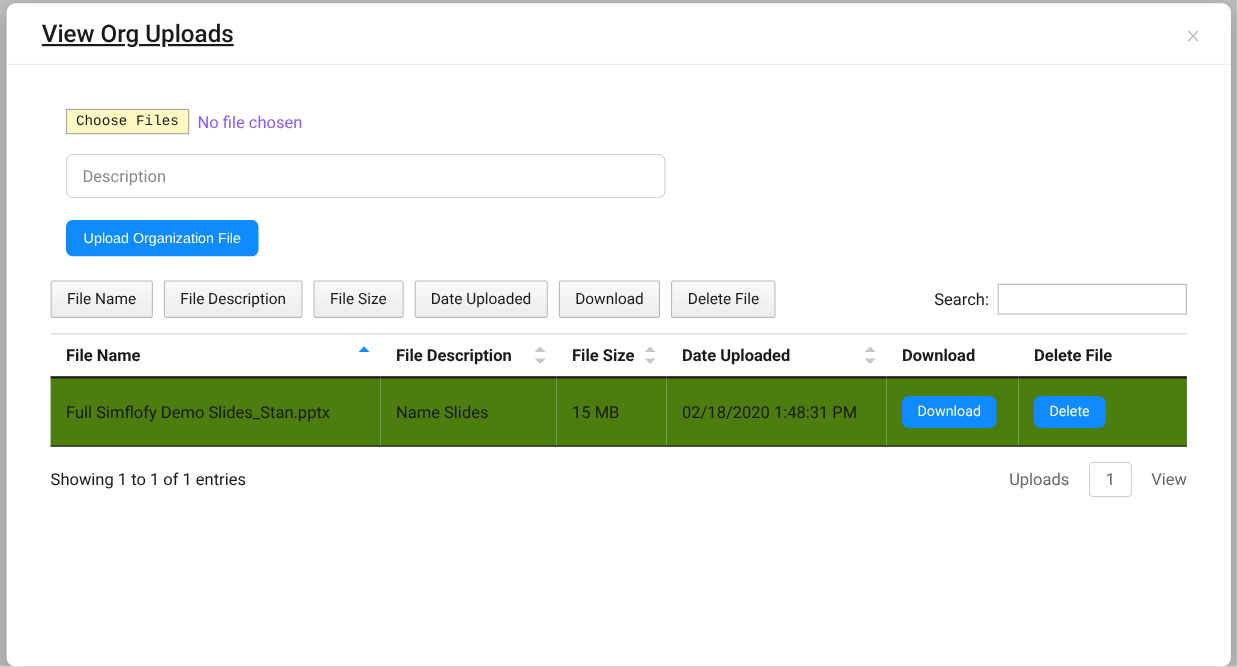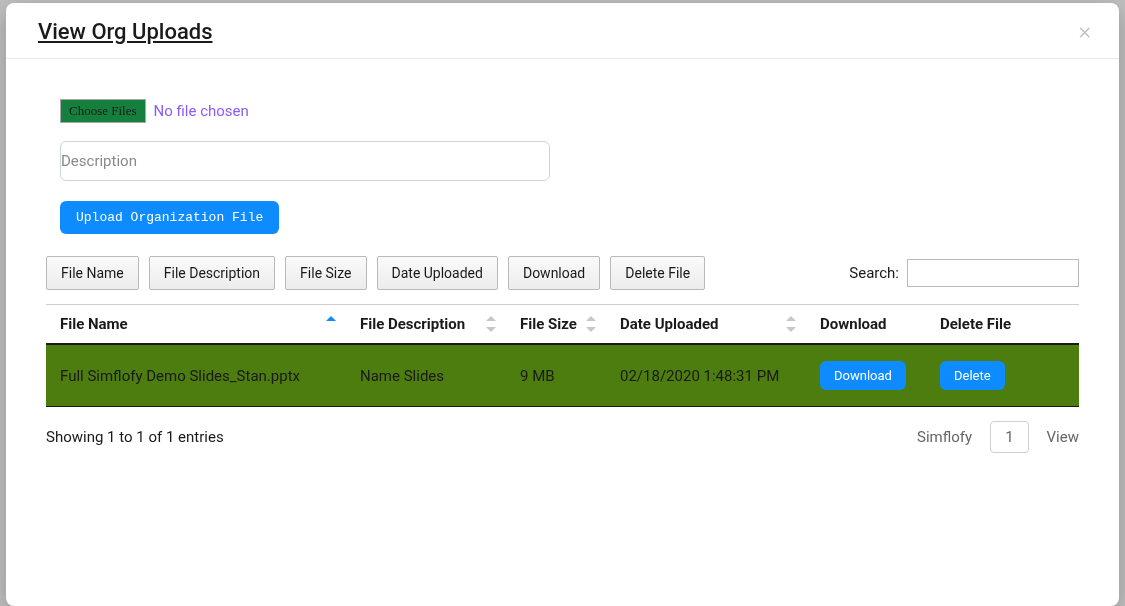--- a/index.html
+++ b/index.html
@@ -60,33 +60,33 @@
   .file-row {
     display: flex;
     align-items: center;
     gap: 8px;
     margin-bottom: 18px;
     padding-left: 14px;
   }
   .choose-files-btn {
     font-size: 13px;
     padding: 3px 8px;
-    background: #15803d;
+    background: #fef9c3;
     border: 1px solid #a8a8a8;
     color: #1a1a1a;
     cursor: pointer;
-    font-family: Liberation Serif, serif;
+    font-family: Liberation Mono, monospace;
   }
   .no-file {
     font-size: 15px;
     color: #8b5cf6;
   }
   .description-input {
-    width: 490px;
-    padding: 10px 0;
+    width: 545px;
+    padding: 10px 14px;
     font-size: 15px;
     border: 1px solid #ced4da;
     border-radius: 6px;
     background: #fff;
     color: #333;
     margin-left: 14px;
     margin-bottom: 20px;
     font-family: inherit;
   }
   .description-input::placeholder { color: #8a8a8a; }
@@ -94,21 +94,21 @@
     display: inline-block;
     background: #0d8bff;
     color: #fff;
     border: none;
     border-radius: 6px;
     padding: 9px 16px;
     font-size: 13px;
     cursor: pointer;
     margin-left: 14px;
     margin-bottom: 22px;
-    font-family: Liberation Mono, monospace;
+    font-family: Liberation Sans, sans-serif;
   }
   .toolbar-row {
     display: flex;
     align-items: center;
     gap: 10px;
     margin-bottom: 14px;
   }
   .col-btn {
     background: linear-gradient(#fafafa, #ececec);
     border: 1px solid #b9b9b9;
@@ -311,36 +311,36 @@
           </th>
           <th>
             <span>Delete File</span>
           </th>
         </tr>
       </thead>
       <tbody>
         <tr>
           <td>Full Simflofy Demo Slides_Stan.pptx</td>
           <td>Name Slides</td>
-          <td>9 MB</td>
+          <td>15 MB</td>
           <td>02/18/2020 1:48:31 PM</td>
           <td>
             <button class="cell-btn">Download</button>
           </td>
           <td>
             <button class="cell-btn">Delete</button>
           </td>
         </tr>
       </tbody>
     </table>
 
     <div class="table-footer">
       <span>Showing 1 to 1 of 1 entries</span>
       <div class="pager">
-        <span class="page-link">Simflofy</span>
+        <span class="page-link">Uploads</span>
         <span class="page-current">1</span>
         <span class="page-link">View</span>
       </div>
     </div>
 
   </div>
 
 
 </div>
 

